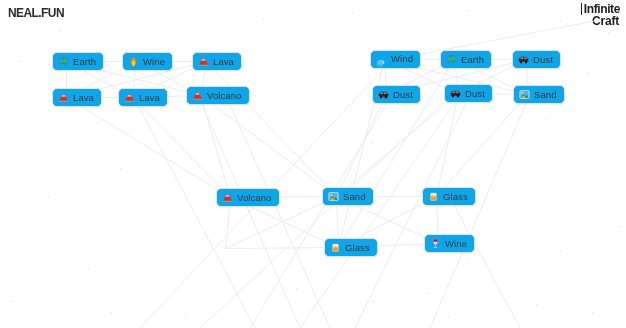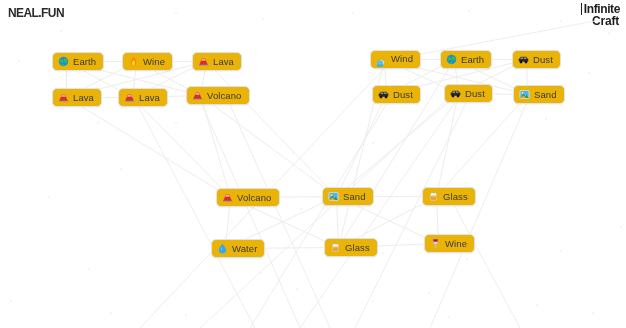--- a/index.html
+++ b/index.html
@@ -79,21 +79,21 @@
   }
   
   .node {
     position: absolute;
     display: inline-flex;
     align-items: center;
     gap: 4px;
     height: 19px;
     padding: 0 7px 0 5px;
     box-sizing: border-box;
-    background: #eab308;
+    background: #0ea5e9;
     border: 1px solid #dfe3e8;
     border-radius: 5px;
     box-shadow: 0 1px 1px rgba(0,0,0,0.045);
     white-space: nowrap;
     font-size: 9.5px;
     color: #3c3c3c;
     cursor: pointer;
     user-select: none;
   }
   .node .nlabel {
@@ -384,29 +384,20 @@
       <div class="node" style="left: 422px; top: 187px;">
         <span class="nicon">
           <svg width="11" height="11" viewBox="0 0 22 22">
             <rect x="5" y="4" width="12" height="15" rx="2" fill="#f5f6f7" stroke="#b9bdc2" stroke-width="1.1"></rect>
             <path d="M5.6 10 L16.4 10 L16.4 17.2 Q16.4 18.4 15.2 18.4 L6.8 18.4 Q5.6 18.4 5.6 17.2 Z" fill="#eda52e"></path>
             <ellipse cx="11" cy="10" rx="5.4" ry="1.3" fill="#f6c25a"></ellipse>
           </svg>
         </span>
         <span class="nlabel">Glass</span>
       </div>
-      <div class="node" style="left: 211px; top: 239px;">
-        <span class="nicon">
-          <svg width="11" height="11" viewBox="0 0 22 22">
-            <path d="M11 1.5 C11 1.5 3.5 10.5 3.5 14.6 C3.5 18.3 6.9 21 11 21 C15.1 21 18.5 18.3 18.5 14.6 C18.5 10.5 11 1.5 11 1.5 Z" fill="#35a8f0"></path>
-            <path d="M8 13 C8 10.8 9.4 8.6 10.4 7 C9.2 9.8 9.6 11.6 8.9 14.4 Z" fill="#a9dcfa"></path>
-          </svg>
-        </span>
-        <span class="nlabel">Water</span>
-      </div>
       <div class="node" style="left: 324px; top: 238px;">
         <span class="nicon">
           <svg width="11" height="11" viewBox="0 0 22 22">
             <rect x="5" y="4" width="12" height="15" rx="2" fill="#f5f6f7" stroke="#b9bdc2" stroke-width="1.1"></rect>
             <path d="M5.6 10 L16.4 10 L16.4 17.2 Q16.4 18.4 15.2 18.4 L6.8 18.4 Q5.6 18.4 5.6 17.2 Z" fill="#eda52e"></path>
             <ellipse cx="11" cy="10" rx="5.4" ry="1.3" fill="#f6c25a"></ellipse>
           </svg>
         </span>
         <span class="nlabel">Glass</span>
       </div>

